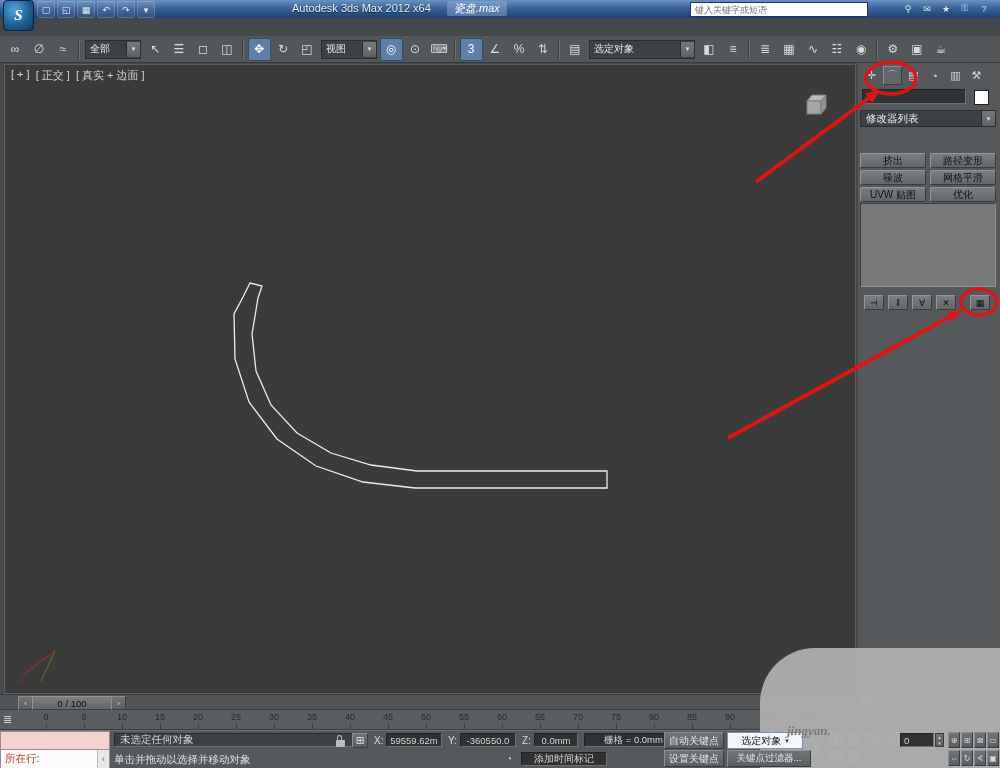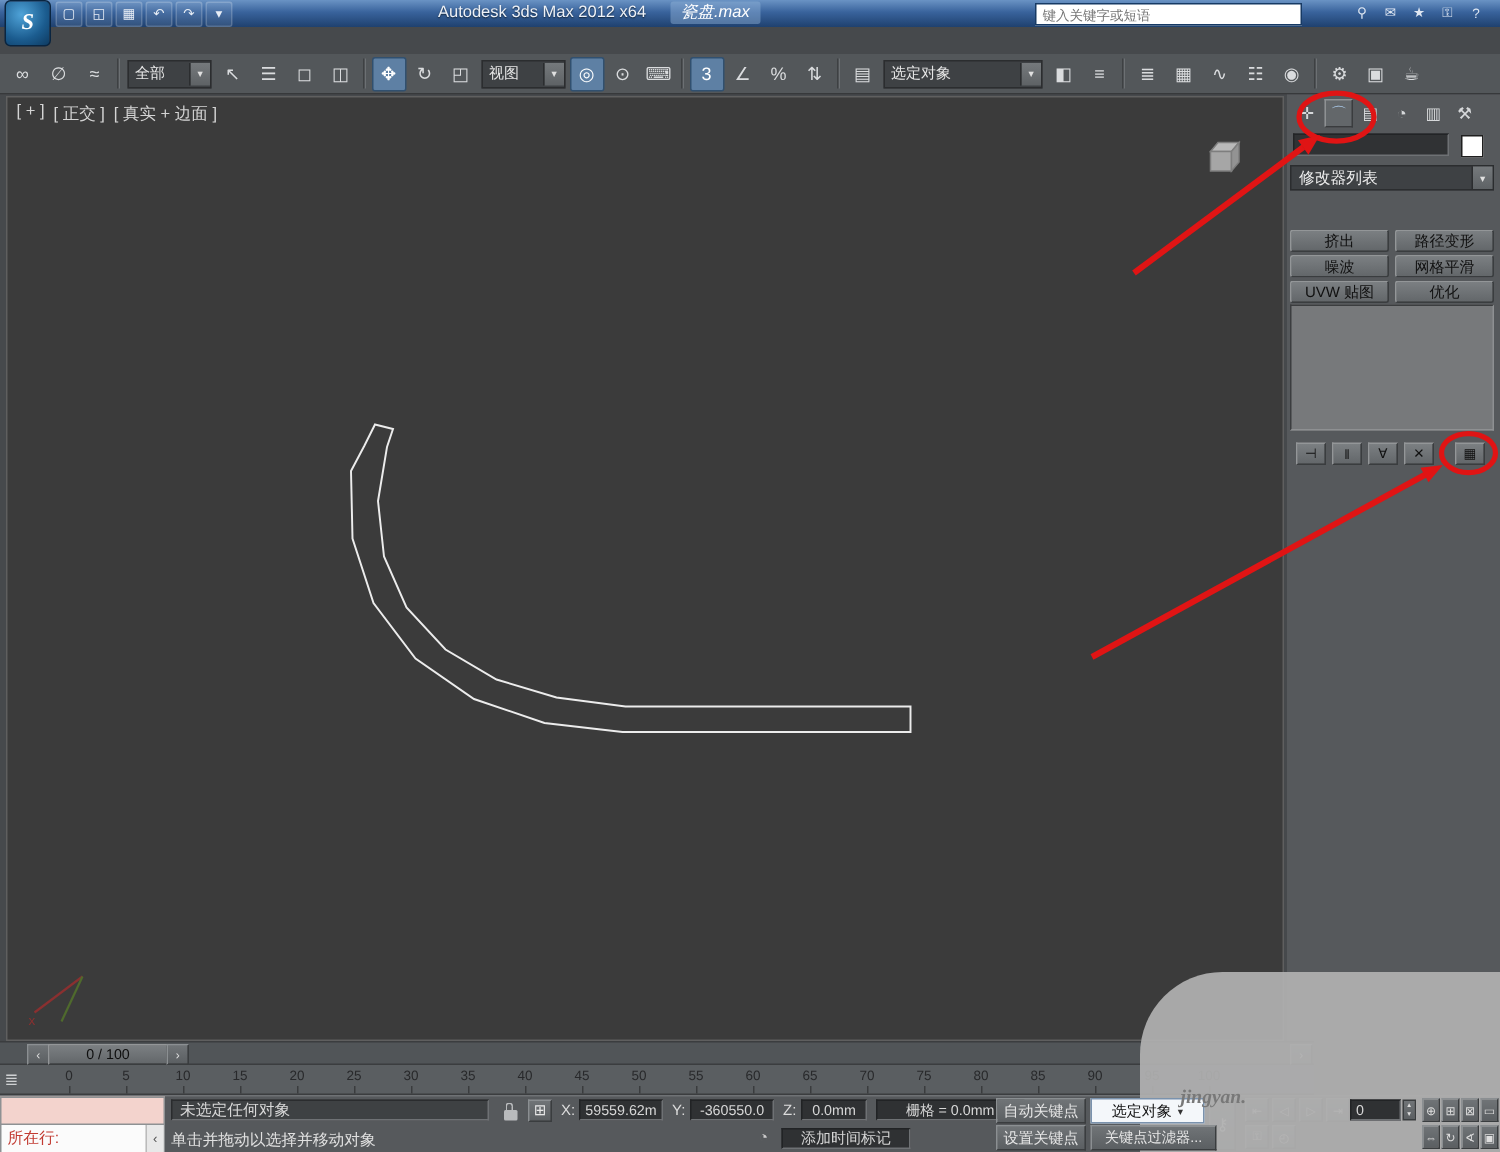--- a/index.html
+++ b/index.html
@@ -95,21 +95,21 @@
   
   #statusbar{position:absolute;left:0;top:730px;width:1000px;height:38px;background:#56595c;
     border-top:1px solid #6f7275;box-sizing:border-box;}
   .listener-top{position:absolute;left:0;top:0;width:110px;height:19px;background:#f3d3cd;
     border:1px solid #8e9193;box-sizing:border-box;}
   .listener-bottom{position:absolute;left:0;top:19px;width:110px;height:19px;background:#fbfbfb;
     border:1px solid #8e9193;border-top:none;box-sizing:border-box;color:#c23b32;font-size:10.5px;
     display:flex;align-items:center;padding-left:4px;}
   .lst-scroll{margin-left:auto;width:11px;height:100%;background:#e8e8e8;border-left:1px solid #bbb;
     color:#555;font-size:9px;display:flex;align-items:center;justify-content:center;}
-  .status-cell{position:absolute;left:114px;top:2px;width:212px;height:14px;background:#3e4143;
+  .status-cell{position:absolute;left:114px;top:2px;width:252px;height:14px;background:#3e4143;
     border:1px solid;border-color:#2a2c2e #6e7174 #6e7174 #2a2c2e;color:#d8d8d8;font-size:10.5px;
     display:flex;align-items:center;padding-left:5px;box-sizing:border-box;}
   .lock-icon{position:absolute;left:336px;top:9px;width:9px;height:7px;background:#b9bbbd;border-radius:1px;}
   .lock-icon::before{content:"";position:absolute;left:1px;top:-5px;width:5px;height:5px;
     border:1.5px solid #b9bbbd;border-bottom:none;border-radius:3px 3px 0 0;box-sizing:border-box;}
   .absgrid-btn{position:absolute;left:352px;top:2px;width:16px;height:15px;}
   .sbtn{position:absolute;background:linear-gradient(#70747 7,#5b5f62);background:linear-gradient(#707477,#5b5f62);
     border:1px solid;border-color:#8b8f92 #3a3d3f #3a3d3f #8b8f92;color:#e6e6e6;font-size:10px;
     display:flex;align-items:center;justify-content:center;box-sizing:border-box;white-space:nowrap;}
   .slabel{position:absolute;top:4px;font-size:10px;color:#dcdcdc;}

